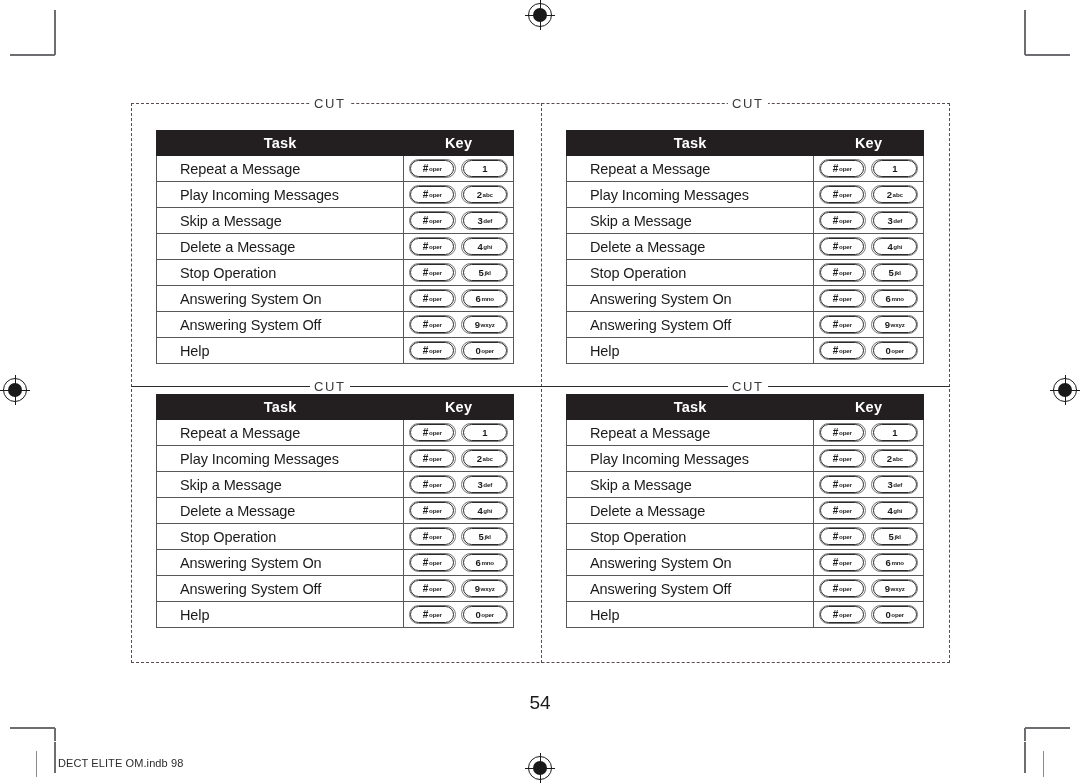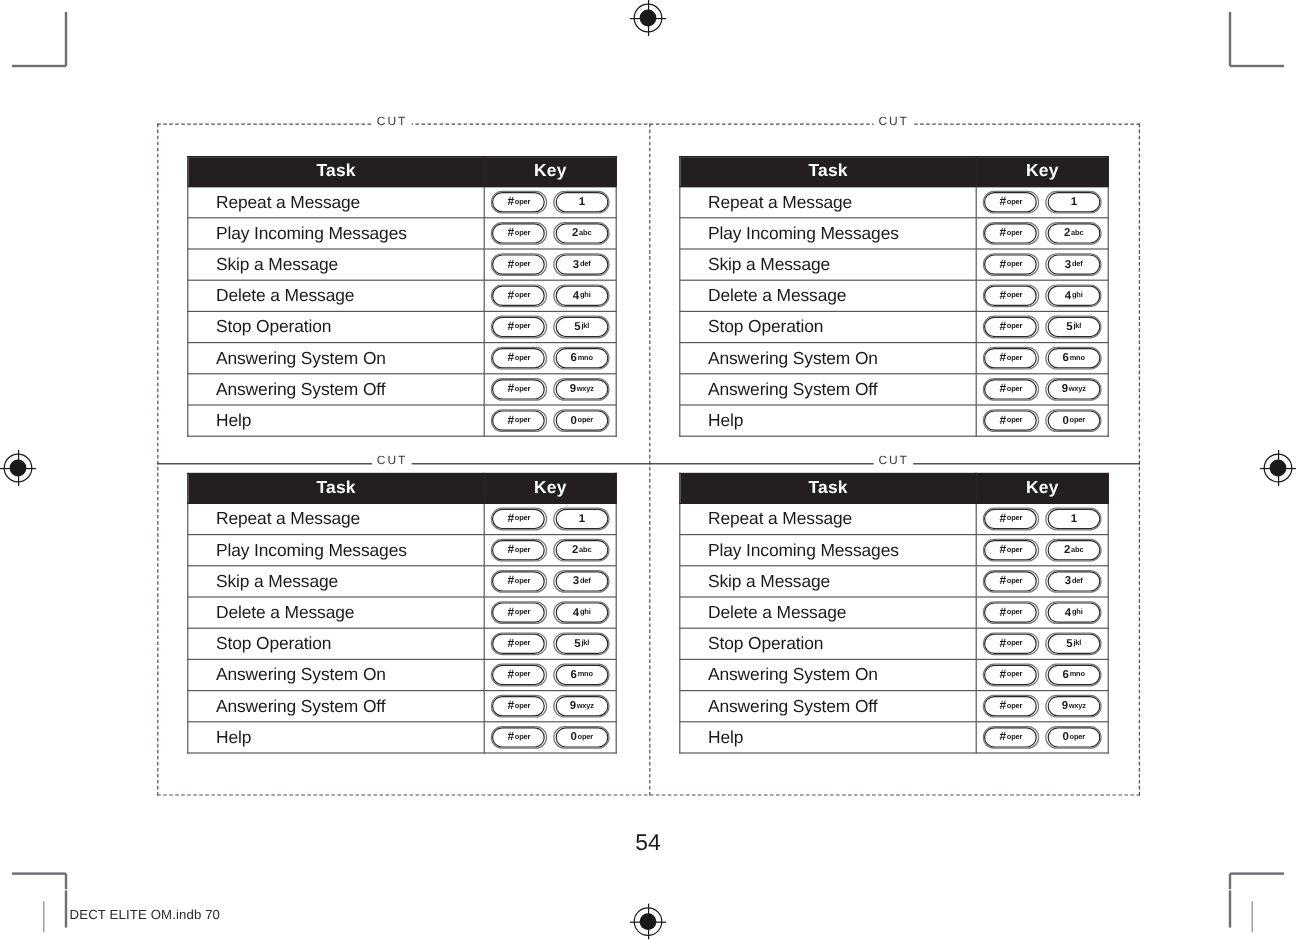--- a/index.html
+++ b/index.html
@@ -73,21 +73,21 @@
   .cut-rule-solid {
     position: absolute;
     height: 0; border-top: 1px solid #2b2b2b;
   }
   .cut-rule-solid.left-half  { left: 131px; top: 386px; width: 410px; }
   .cut-rule-solid.right-half { left: 541px; top: 386px; width: 409px; }
 
   
   .cut-label {
     position: absolute;
-    font-size: 10px;
+    font-size: 13px;
     letter-spacing: 1.6px;
     color: #3a3a3a;
     background: #ffffff;
     padding: 0 4px;
     font-family: "Liberation Sans", sans-serif;
     line-height: 1;
   }
 
   
   .cut-table {
@@ -792,15 +792,15 @@
       </tr>
     </tbody>
   </table>
 
 <div class="page-number">54</div>
 
 <div class="footer-rule"></div>
 <div class="footer">
   <span class="pipe-l"></span>
   <span class="pipe-r"></span>
-  <span class="footer-left">DECT ELITE OM.indb   70</span>
+  <span class="footer-left">DECT ELITE OM.indb   98</span>
   <span class="footer-right">13/3/08   3:21:47 PM</span>
 </div>
 
 </body></html>

